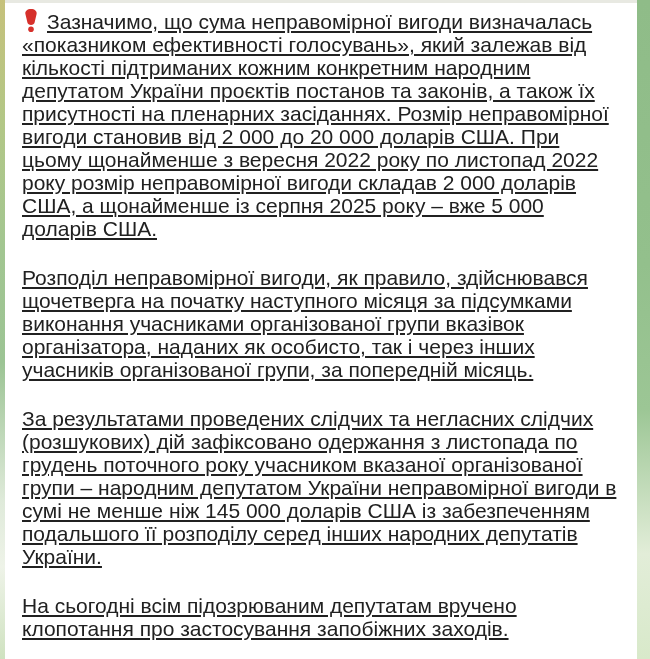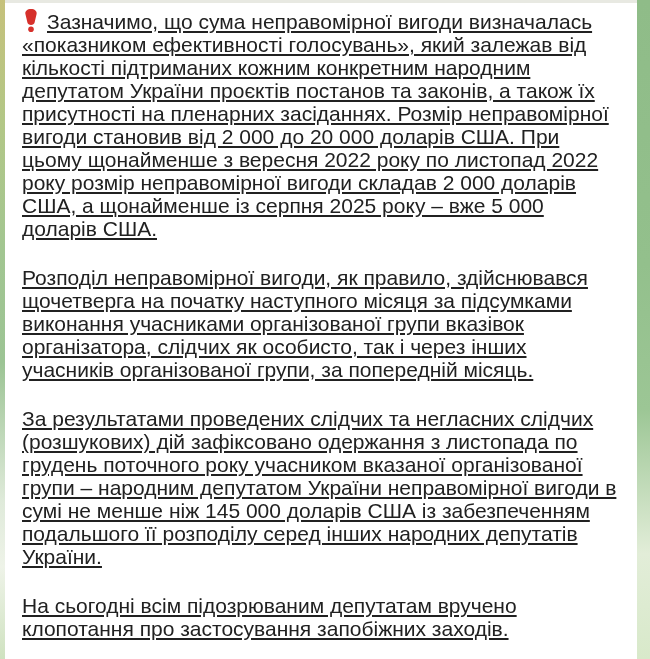--- a/index.html
+++ b/index.html
@@ -65,16 +65,16 @@
 
 <div class="strip-left"></div>
 <div class="strip-right"></div>
 <div class="strip-top"></div>
 
 <div class="bubble">
   <p class="para"><span class="excl"><svg width="14" height="23" viewBox="0 0 14 23" aria-hidden="true">
           <path d="M7 0 C10.6 0 13.2 2.1 12.6 5.1 L10.6 13.6 C10.3 15.1 8.8 15.9 7 15.9 C5.2 15.9 3.7 15.1 3.4 13.6 L1.4 5.1 C0.8 2.1 3.4 0 7 0 Z" fill="#d6302b"></path>
           <circle cx="7" cy="20.2" r="2.8" fill="#d6302b"></circle>
         </svg></span><span>Зазначимо, що сума неправомірної вигоди визначалась «показником ефективності голосувань», який залежав від кількості підтриманих кожним конкретним народним депутатом України проєктів постанов та законів, а також їх присутності на пленарних засіданнях. Розмір неправомірної вигоди становив від 2 000 до 20 000 доларів США. При цьому щонайменше з вересня 2022 року по листопад 2022 року розмір неправомірної вигоди складав 2 000 доларів США, а щонайменше із серпня 2025 року – вже 5 000 доларів США.</span></p>
-  <p class="para">Розподіл неправомірної вигоди, як правило, здійснювався щочетверга на початку наступного місяця за підсумками виконання учасниками організованої групи вказівок організатора, слідчих як особисто, так і через інших учасників організованої групи, за попередній місяць.</p>
+  <p class="para">Розподіл неправомірної вигоди, як правило, здійснювався щочетверга на початку наступного місяця за підсумками виконання учасниками організованої групи вказівок організатора, наданих як особисто, так і через інших учасників організованої групи, за попередній місяць.</p>
   <p class="para">За результатами проведених слідчих та негласних слідчих (розшукових) дій зафіксовано одержання з листопада по грудень поточного року учасником вказаної організованої групи – народним депутатом України неправомірної вигоди в сумі не менше ніж 145 000 доларів США із забезпеченням подальшого її розподілу серед інших народних депутатів України.</p>
   <p class="para">На сьогодні всім підозрюваним депутатам вручено клопотання про застосування запобіжних заходів.</p>
 </div>
 
 </body></html>

